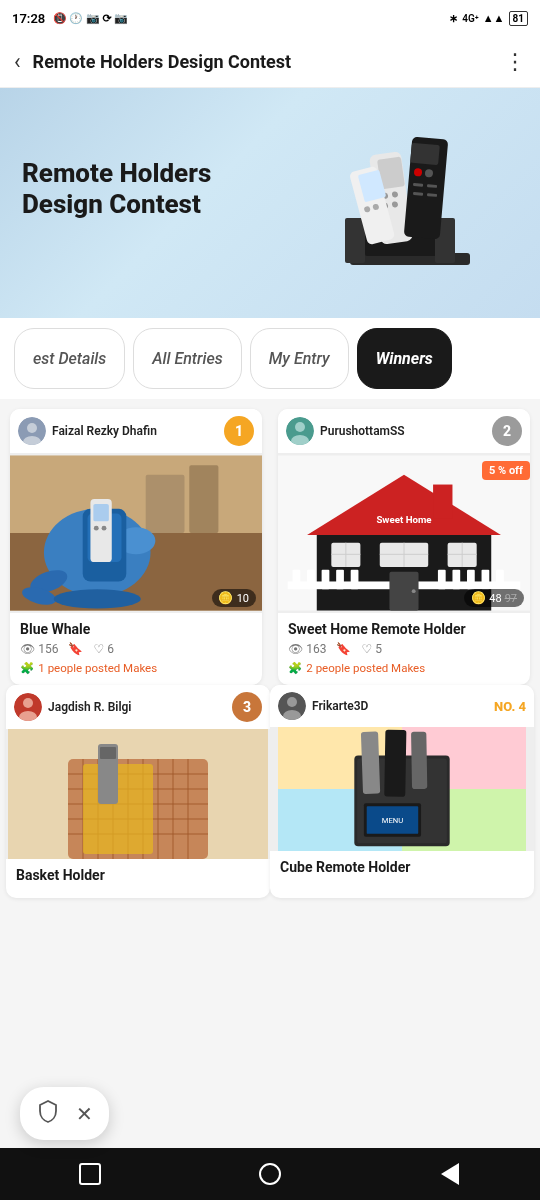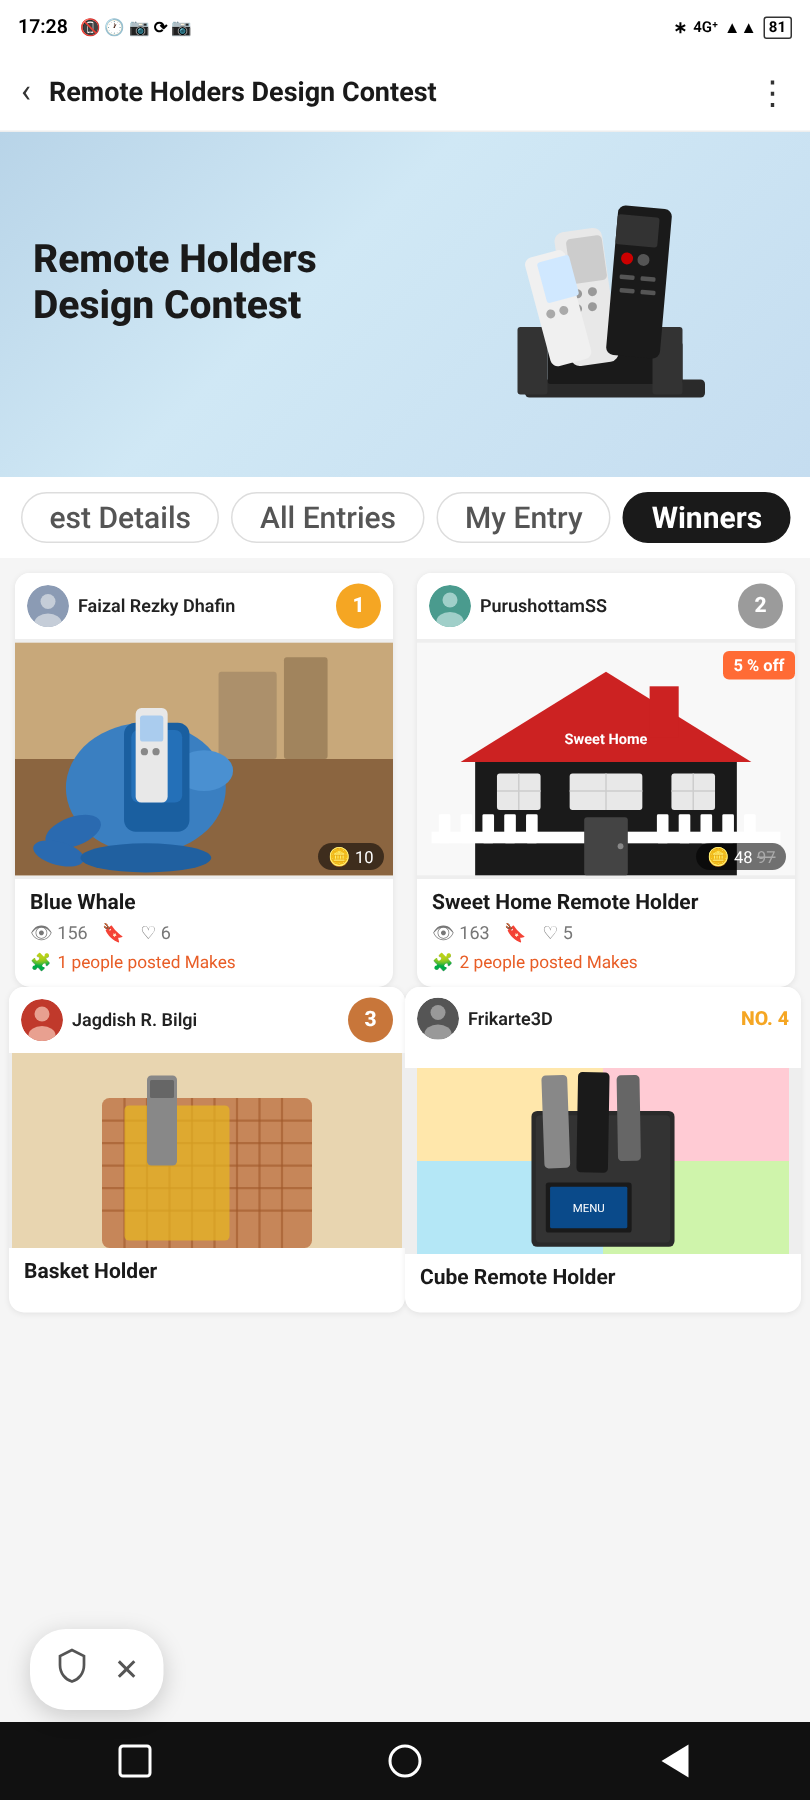--- a/index.html
+++ b/index.html
@@ -95,29 +95,30 @@
     .tab-bar {
       background: white;
       padding: 10px 14px;
       display: flex;
       gap: 8px;
       overflow-x: auto;
       scrollbar-width: none;
     }
     .tab-bar::-webkit-scrollbar { display: none; }
     .tab-item {
-      padding: 4px 18px;
+      padding: 20px 18px;
       border-radius: 20px;
-      font-size: 20px;
+      font-size: 16px;
       font-weight: 500;
       white-space: nowrap;
       cursor: pointer;
       border: 1.5px solid #ddd;
       color: #555;
       background: white;
+      font-style: italic;
     }
     .tab-item.active {
       background: #1a1a1a;
       color: white;
       border-color: #1a1a1a;
       font-weight: 700;
     }
 
     
     .entries-grid {
@@ -571,21 +572,21 @@
       <div class="user-avatar">
         <svg viewBox="0 0 28 28" xmlns="http://www.w3.org/2000/svg">
           <circle cx="14" cy="14" r="14" fill="#555"></circle>
           <circle cx="14" cy="10" r="5" fill="#999"></circle>
           <ellipse cx="14" cy="24" rx="9" ry="6" fill="#999"></ellipse>
         </svg>
       </div>
       <span class="user-name">Frikarte3D</span>
       <span class="rank-no4">NO. 4</span>
     </div>
-    <div class="card-image-wrapper" style="height:124px;margin-top:12px;">
+    <div class="card-image-wrapper" style="height:124px;">
       <svg viewBox="0 0 260 130" xmlns="http://www.w3.org/2000/svg" width="100%" height="100%">
         <rect width="260" height="130" fill="#fff8f0"></rect>
 
         <rect x="0" y="0" width="130" height="65" fill="#ffcc44" opacity="0.4"></rect>
         <rect x="130" y="0" width="130" height="65" fill="#ff88aa" opacity="0.4"></rect>
         <rect x="0" y="65" width="130" height="65" fill="#44ccff" opacity="0.4"></rect>
         <rect x="130" y="65" width="130" height="65" fill="#88ee44" opacity="0.4"></rect>
 
         <rect x="80" y="30" width="100" height="95" rx="4" fill="#2a2a2a"></rect>
         <rect x="83" y="33" width="94" height="89" rx="3" fill="#333"></rect>

